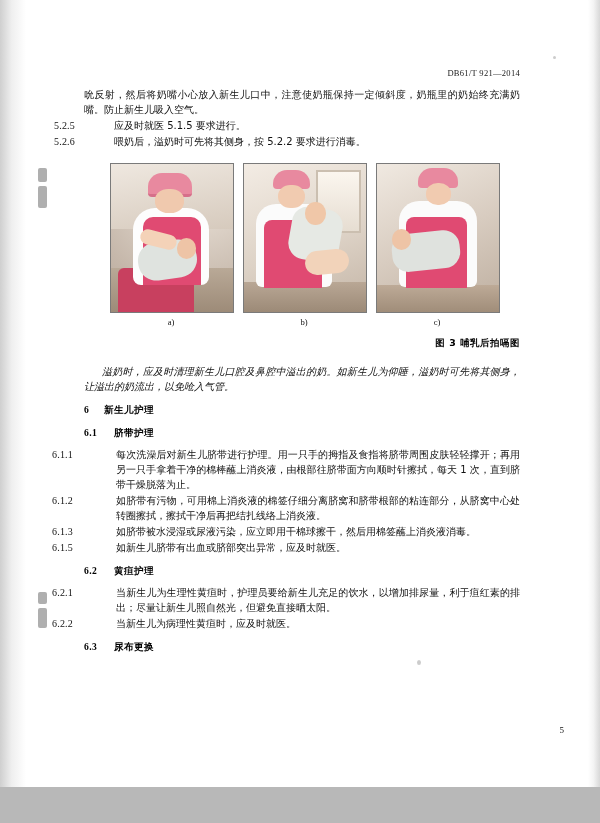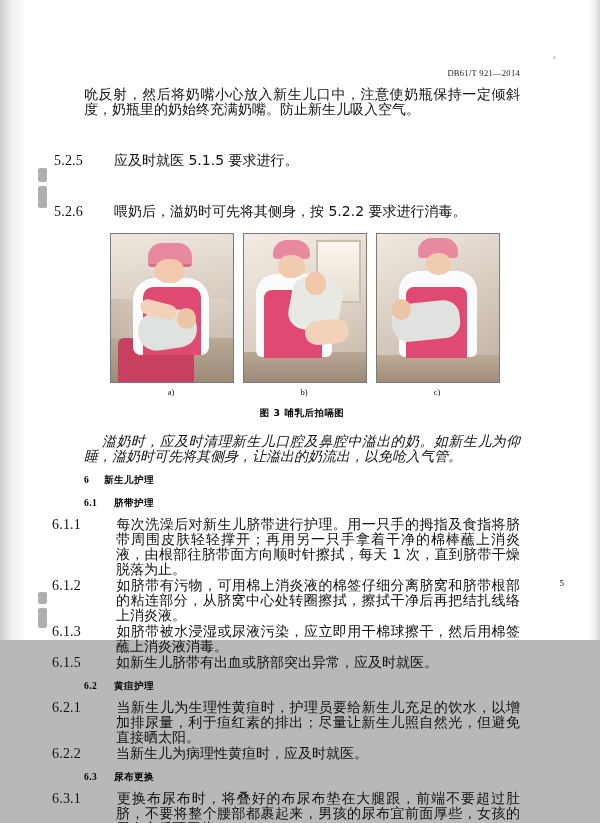--- a/index.html
+++ b/index.html
@@ -9,21 +9,21 @@
   }
   body {
     width: 600px;
     height: 823px;
     overflow: hidden;
     font-family: "DejaVu Sans", "Liberation Sans", sans-serif;
   }
   .page {
     position: relative;
     width: 600px;
-    height: 640px;
+    height: 787px;
     background: #ffffff;
     box-sizing: border-box;
   }
   
   .page:before {
     content: "";
     position: absolute;
     left: 0; top: 0; bottom: 0;
     width: 26px;
     background: linear-gradient(to right, #cfcfcf 0%, #efefef 45%, #ffffff 100%);
@@ -48,21 +48,21 @@
   .std-header {
     text-align: right;
     font-size: 8.5px;
     color: #1a1a1a;
     letter-spacing: 0.3px;
     margin-bottom: 9px;
     font-family: "Liberation Serif", serif;
   }
 
   .para {
-    font-size: 14px;
+    font-size: 10px;
     line-height: 15px;
     color: #111111;
     text-align: justify;
     margin: 0 0 1px 0;
     font-family: "DejaVu Sans", "Liberation Sans", sans-serif;
   }
   .para.indent2 { text-indent: 18px; font-style: italic; }
   .para.hang {
     padding-left: 30px;
     text-indent: -30px;
@@ -70,21 +70,20 @@
   .para.hang3 {
     padding-left: 32px;
     text-indent: -32px;
   }
 
   .num {
     display: inline-block;
     min-width: 30px;
     font-family: "Liberation Serif", serif;
     letter-spacing: 0.2px;
-    margin-top: 35px;
   }
   .num3 {
     display: inline-block;
     min-width: 32px;
     font-family: "Liberation Serif", serif;
     letter-spacing: 0.2px;
   }
 
   .heading {
     font-size: 9.6px;
@@ -119,21 +118,21 @@
     background: #cdbfb4;
   }
   .fig-cap {
     text-align: center;
     font-size: 8.6px;
     margin-top: 4px;
     font-family: "Liberation Serif", serif;
     color: #111;
   }
   .fig-title {
-    text-align: center;
+    text-align: right;
     font-size: 9.4px;
     font-weight: bold;
     margin: 10px 0 14px 0;
     letter-spacing: 0.6px;
   }
 
   
   .pA {
     position: absolute; inset: 0;
     background:
@@ -396,20 +395,17 @@
     <p class="para hang3">
       <span class="num3">6.2.1</span><span>当新生儿为生理性黄疸时，护理员要给新生儿充足的饮水，以增加排尿量，利于疸红素的排出；尽量让新生儿照自然光，但避免直接晒太阳。</span>
     </p>
     <p class="para hang3">
       <span class="num3">6.2.2</span><span>当新生儿为病理性黄疸时，应及时就医。</span>
     </p>
 
     <div class="heading">
       <span class="hnum">6.3</span><span>尿布更换</span>
     </div>
-    <p class="para hang3">
-      <span class="num3">6.3.1</span><span>更换布尿布时，将叠好的布尿布垫在大腿跟，前端不要超过肚脐，不要将整个腰部都裹起来，男孩的尿布宜前面厚些，女孩的尿布宜后面厚些。</span>
-    </p>
 
   </div>
 
   <div class="page-num">5</div>
 </div>
 
 </body></html>

